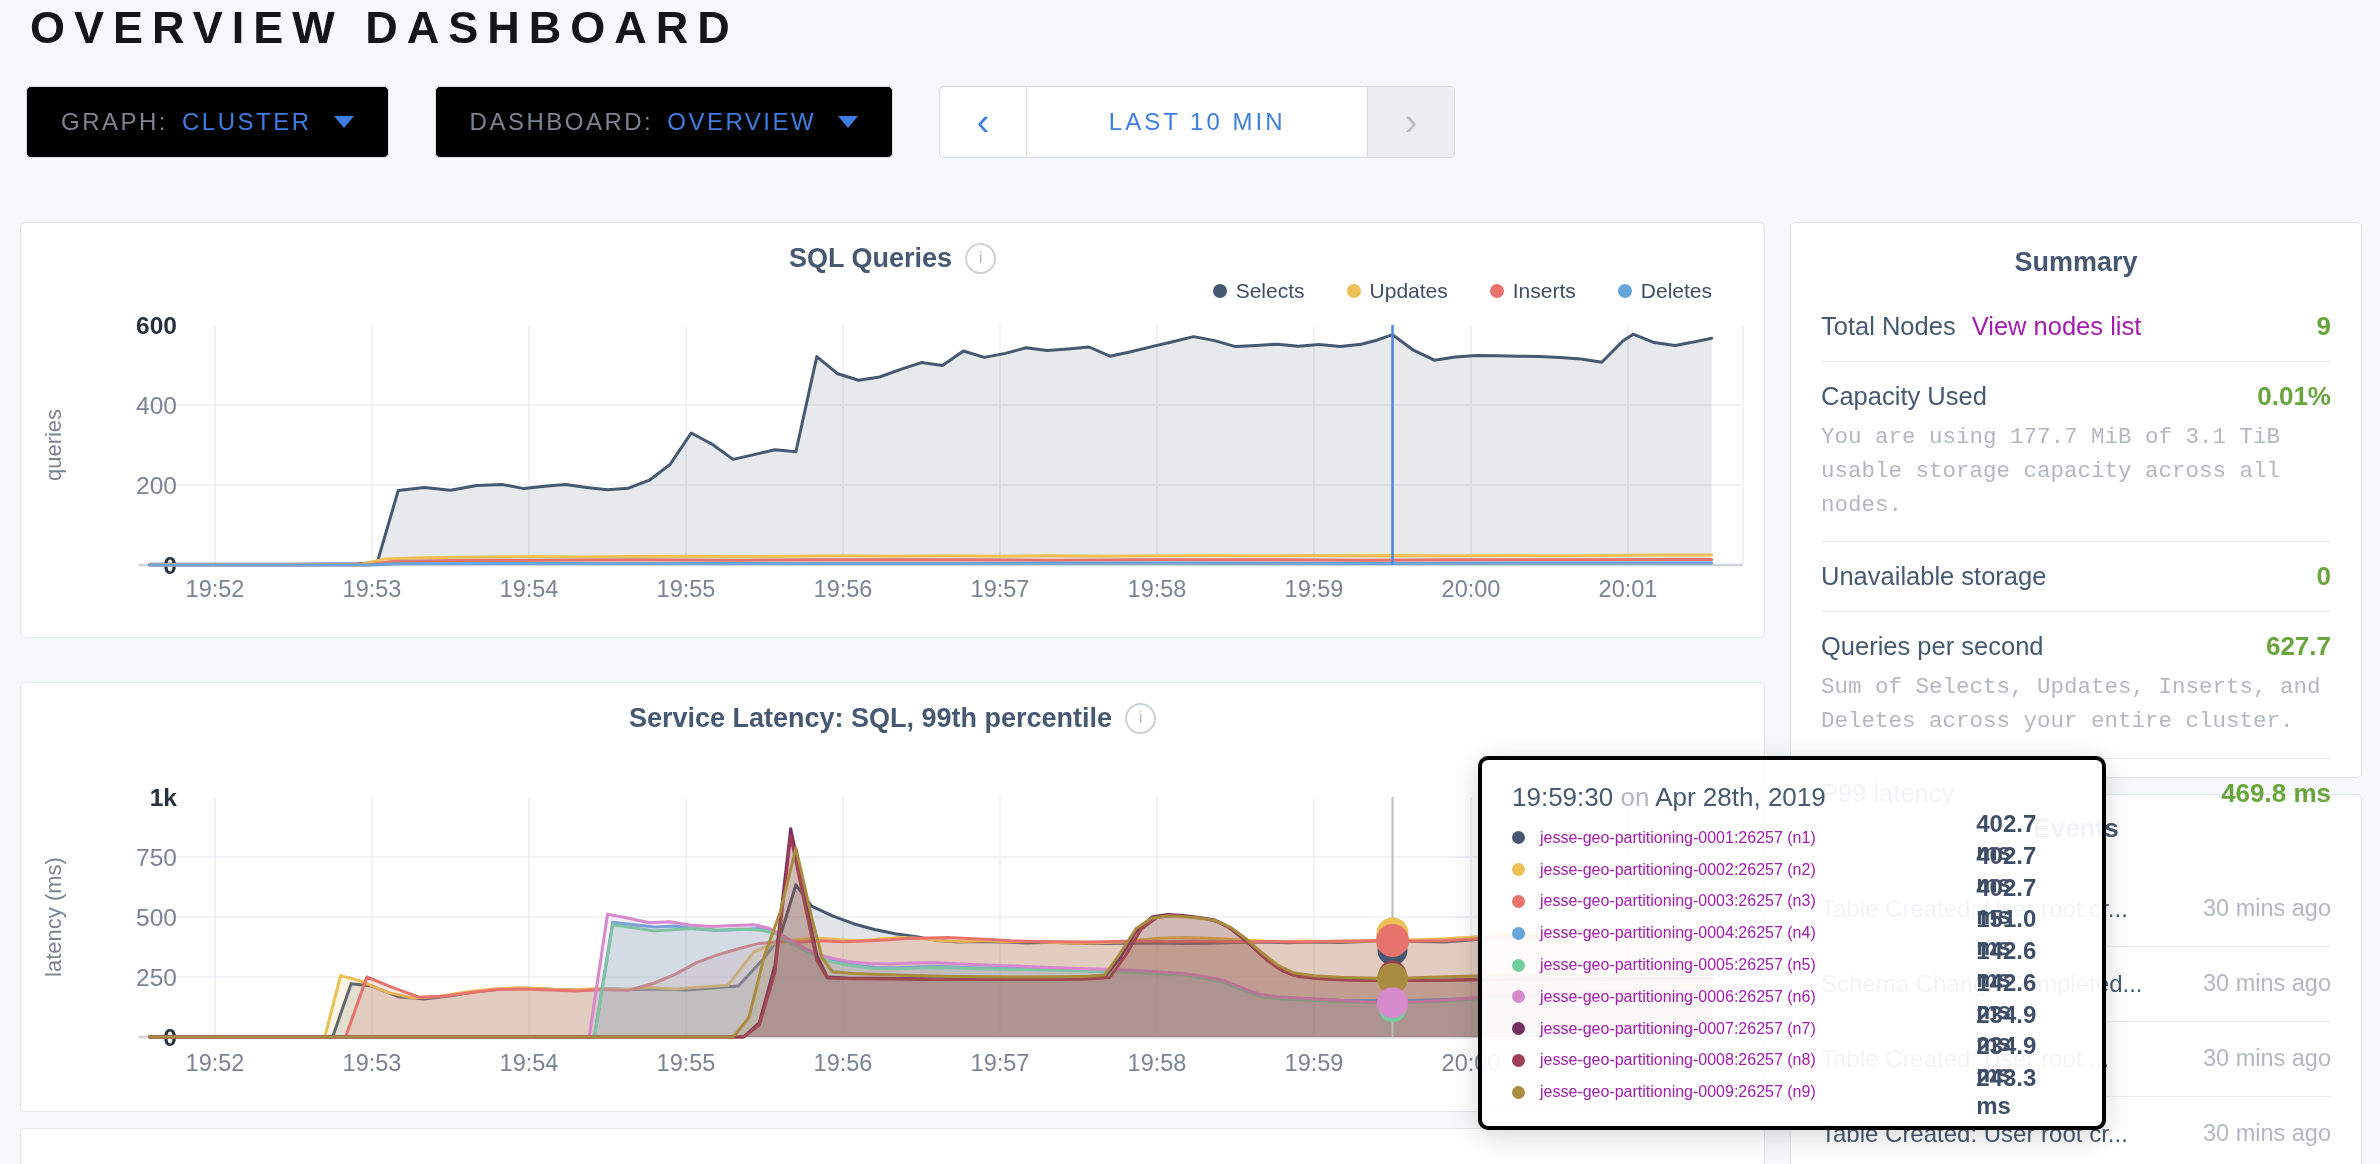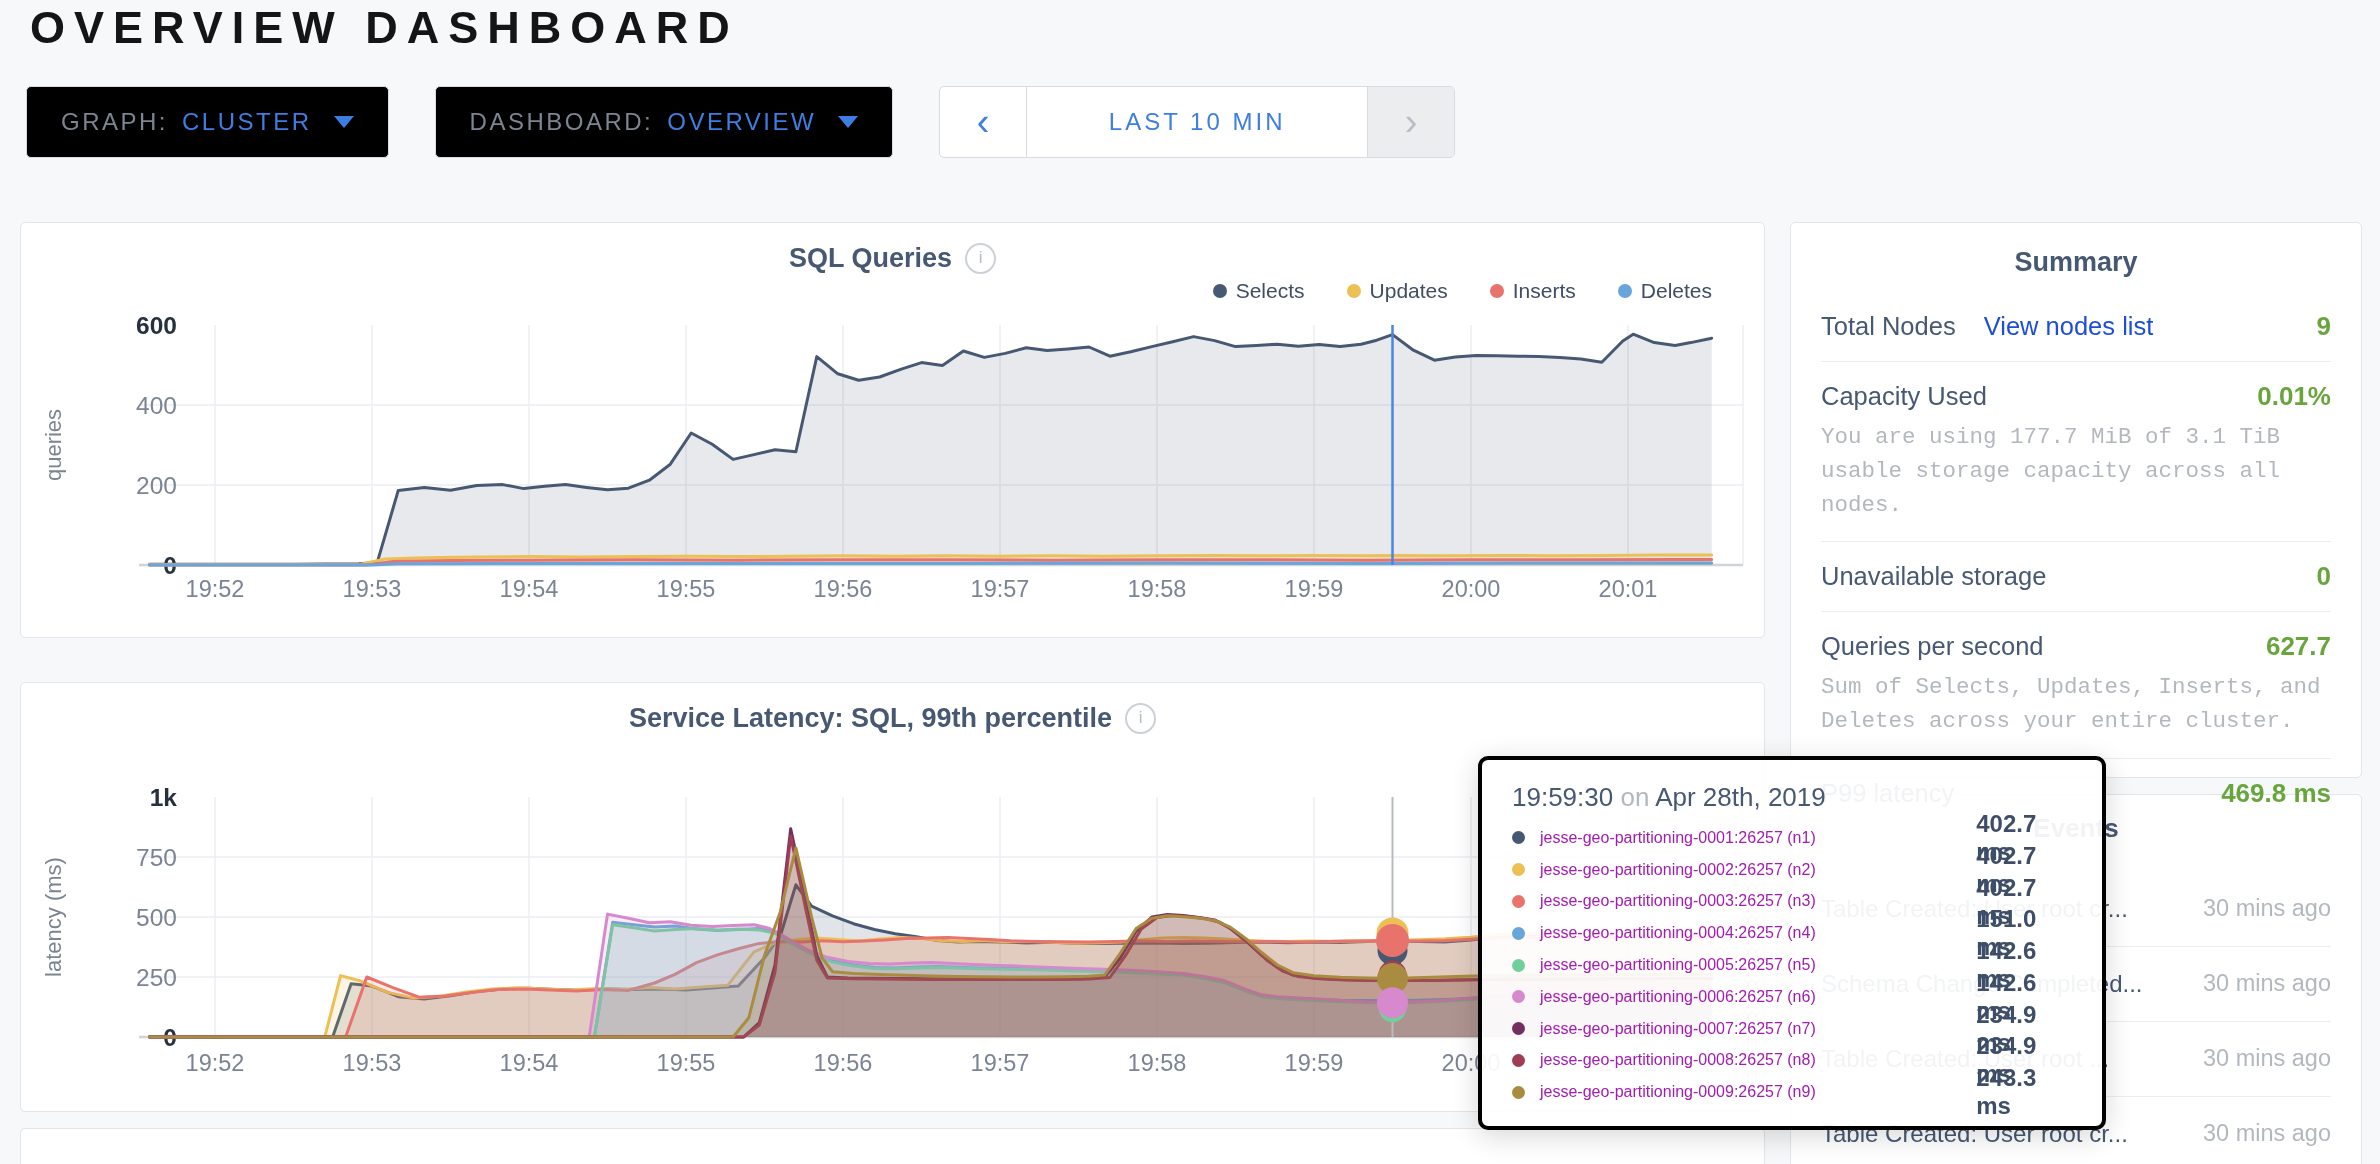--- a/index.html
+++ b/index.html
@@ -37,21 +37,21 @@
   .lg-item{display:flex;align-items:center;gap:9px;font-size:21px;color:#3f4d65;}
   .lg-dot{width:14px;height:14px;border-radius:50%;flex:none;}
   svg{display:block;}
   
   #summary-card{height:556px;padding:24px 30px;}
   .sum-title{text-align:center;font-size:27px;font-weight:700;color:#475872;margin-bottom:14px;}
   .sum-row{padding:19px 0;border-bottom:1px solid #ececee;}
   .sum-row:last-child{border-bottom:none;}
   .sum-main{display:flex;align-items:baseline;}
   .sum-label{font-size:25.5px;color:#475872;}
-  .sum-link{font-size:25.5px;color:#1d4ed8;margin-left:28px;cursor:pointer;}
+  .sum-link{font-size:25.5px;color:#a21caf;margin-left:16px;cursor:pointer;}
   .sum-val{margin-left:auto;font-size:26px;font-weight:700;color:#68a53c;}
   .sum-sub{font-size:22.5px;color:#b3b8bf;line-height:1.5;margin-top:9px;padding-right:6px;font-family:Liberation Mono, monospace;}
   
   #events-card{margin-top:16px;height:400px;padding:18px 30px 0;}
   .ev-title{text-align:center;font-size:26px;font-weight:700;color:#475872;margin-bottom:28px;}
   .ev-row{display:flex;align-items:center;height:74px;border-bottom:1px solid #ededef;}
   .ev-text{flex:1;font-size:24px;color:#475872;white-space:nowrap;overflow:hidden;}
   .ev-time{width:132px;font-size:23.5px;color:#b3b8bf;text-align:right;line-height:1.32;}
   
   .chart-tooltip{position:absolute;left:1478px;top:756px;width:628px;height:374px;box-sizing:border-box;

